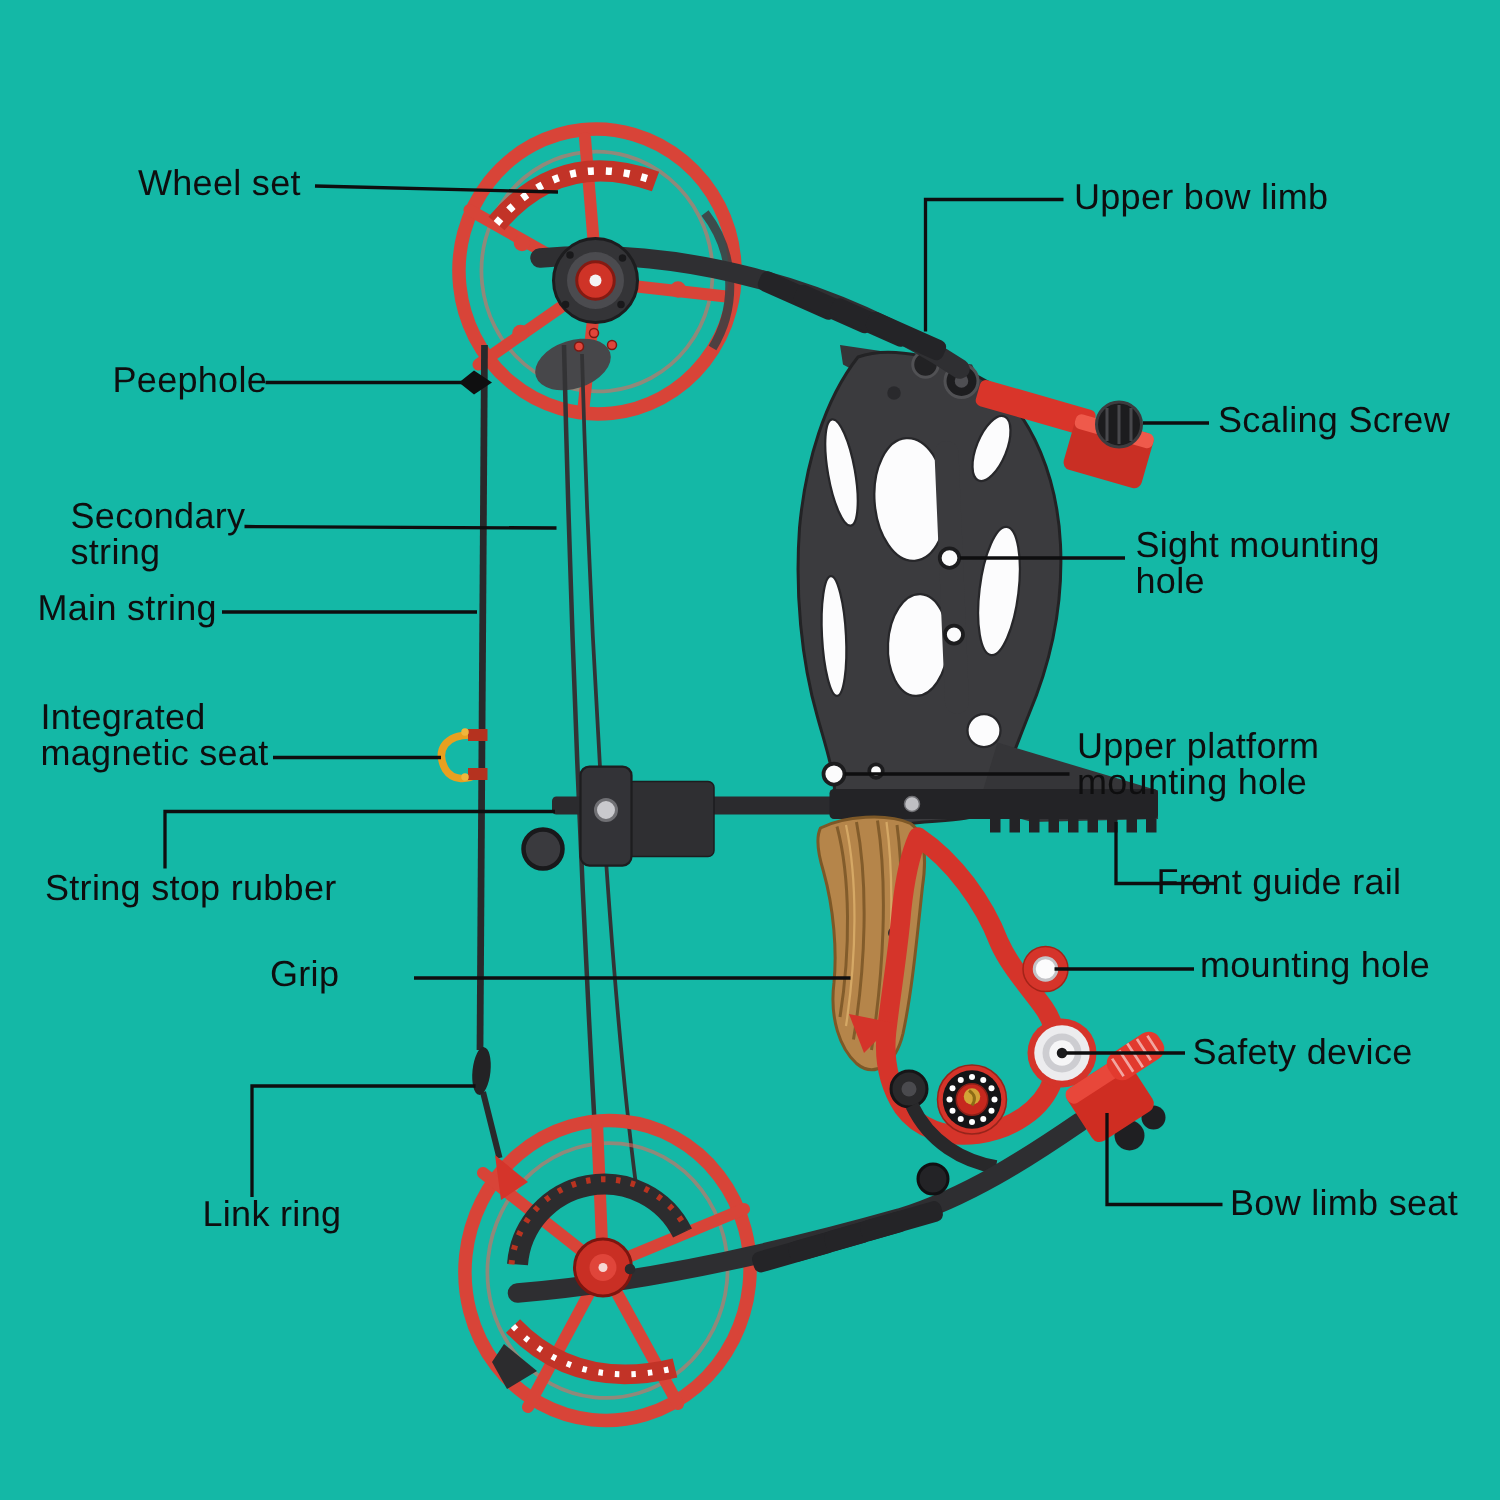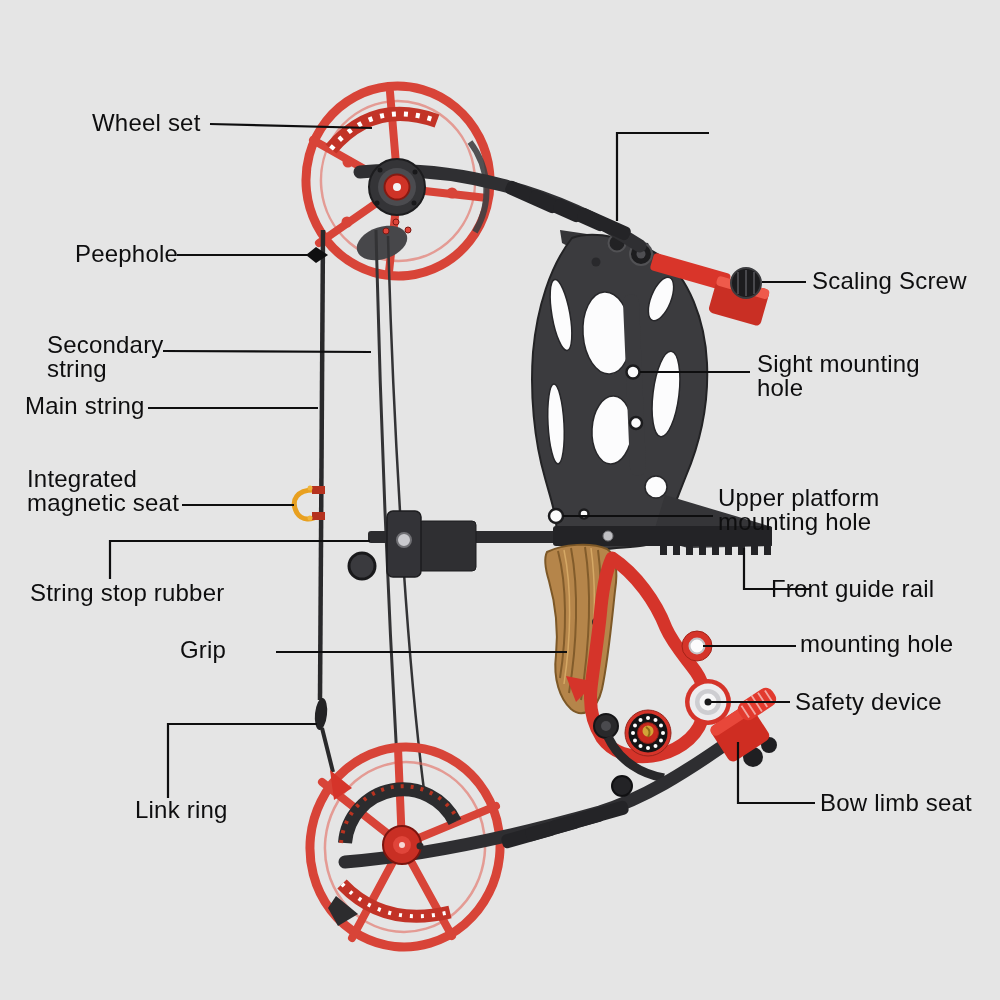--- a/index.html
+++ b/index.html
@@ -1,18 +1,18 @@
 <!DOCTYPE html>
 <html><head>
 <meta charset="utf-8">
 <title>Compound Bow Parts Diagram</title>
 <style>
   html,body{margin:0;padding:0;background:#ffffff;}
   .stage{
-    position:relative;width:1000px;height:1000px;background:#e5e5e5;
+    position:relative;width:1000px;height:1000px;background:#14b8a6;
     font-family:"Liberation Sans", sans-serif;overflow:hidden;
   }
   .stage svg{position:absolute;left:0;top:0;}
   .lbl{
     position:absolute;font-size:24px;line-height:24px;color:#0e0e0f;
     letter-spacing:0.2px;white-space:nowrap;
   }
   .lbl span{display:block;}
 </style>
 </head>
@@ -285,20 +285,24 @@
       <span>magnetic seat</span>
     </div>
   <div class="lbl" style="left:180px;top:638px">
       <span>Grip</span>
       <span></span>
     </div>
   <div class="lbl" style="left:135px;top:798px">
       <span>Link ring</span>
       <span></span>
     </div>
+  <div class="lbl" style="left:716px;top:120px">
+      <span>Upper bow limb</span>
+      <span></span>
+    </div>
   <div class="lbl" style="left:812px;top:269px">
       <span>Scaling Screw</span>
       <span></span>
     </div>
   <div class="lbl" style="left:757px;top:352px">
       <span>Sight mounting</span>
       <span>hole</span>
     </div>
   <div class="lbl" style="left:718px;top:486px">
       <span>Upper platform</span>

